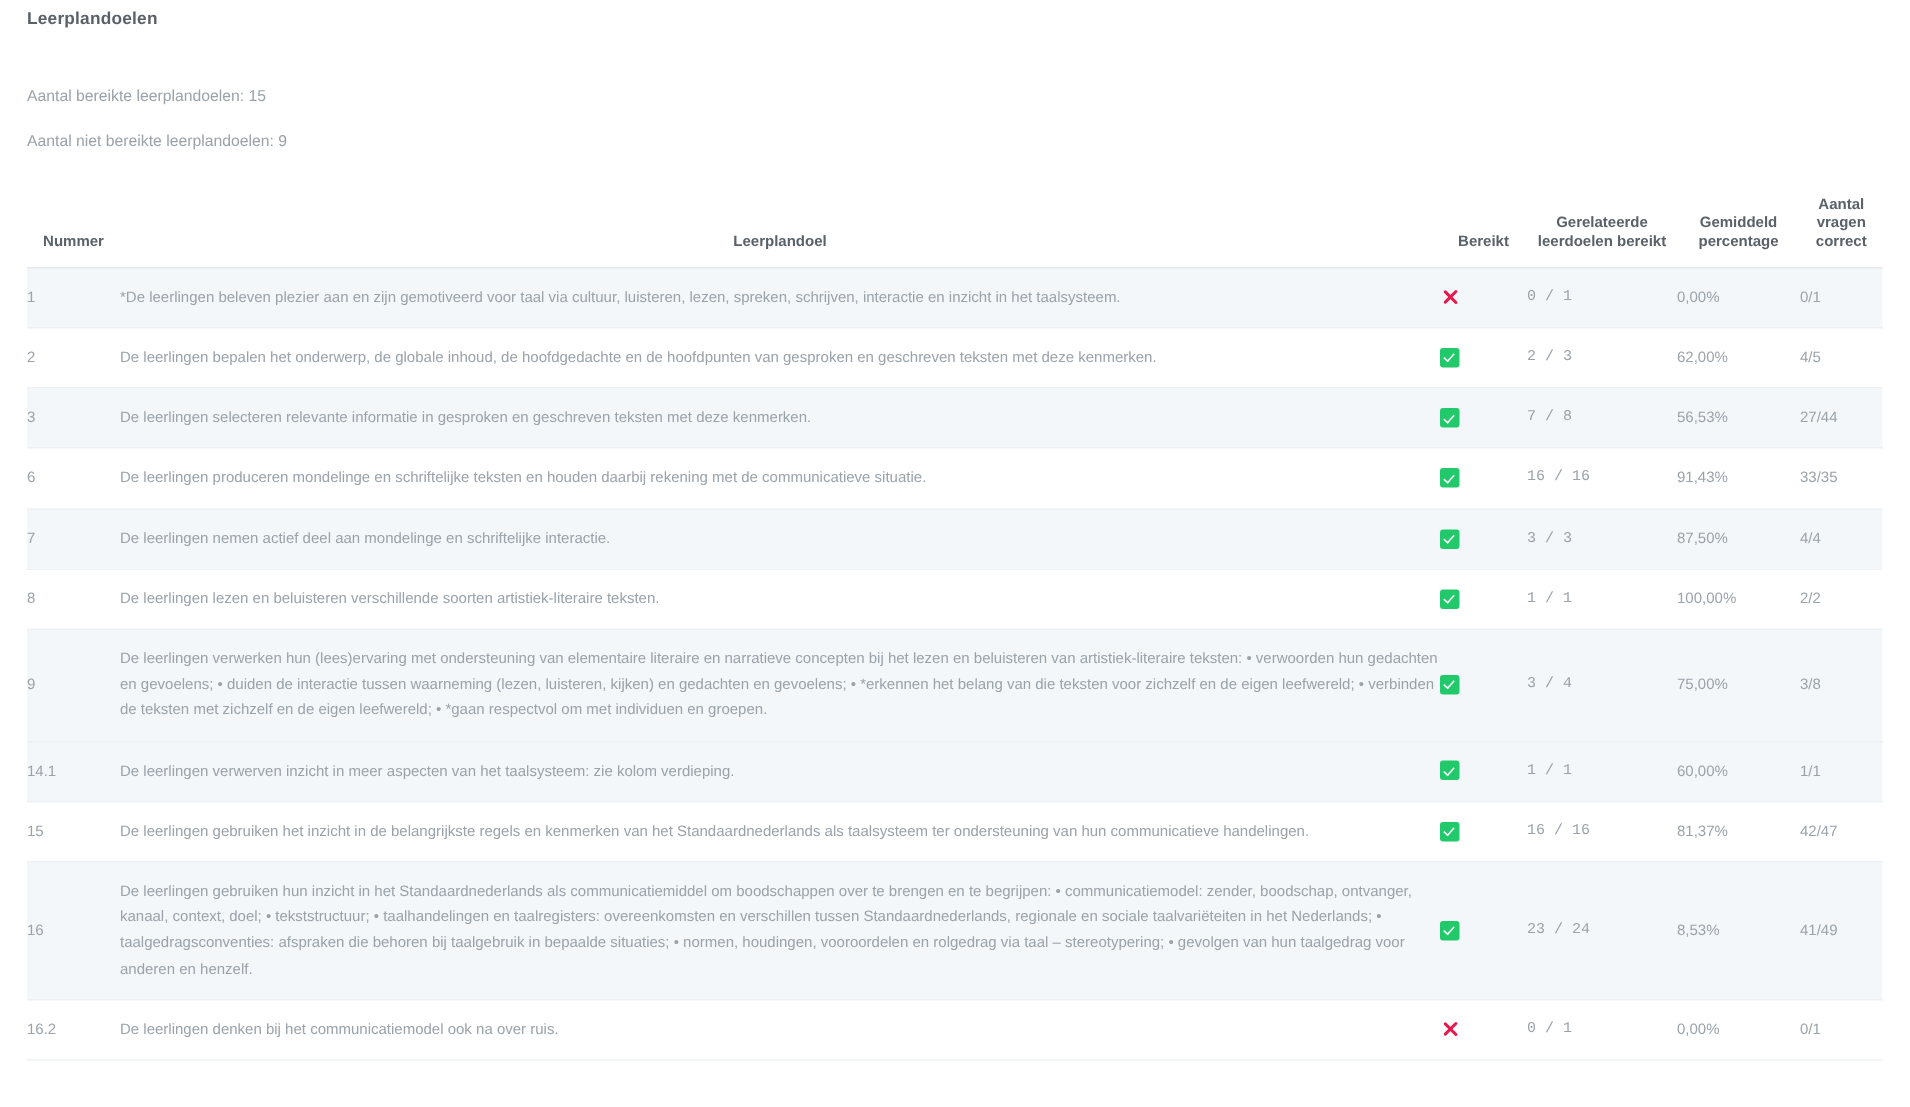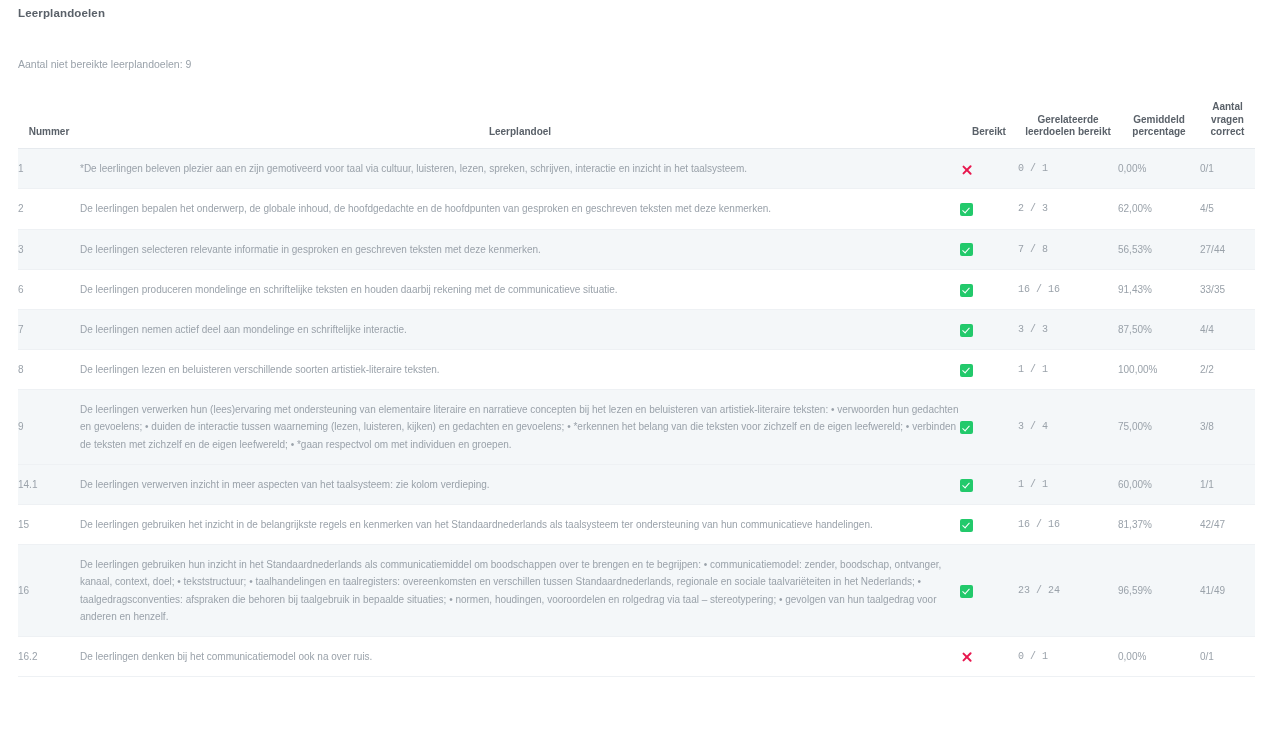--- a/index.html
+++ b/index.html
@@ -146,20 +146,21 @@
   .icon-cross::after  { transform: rotate(-45deg); }
 </style>
 </head>
 <body>
 
 <div class="page">
 
   <h1 class="page-title">Leerplandoelen</h1>
 
   <div class="summary-block">
+    <div class="summary-line">Aantal bereikte leerplandoelen: 15</div>
     <div class="summary-line">Aantal niet bereikte leerplandoelen: 9</div>
   </div>
 
   <table class="goals">
     <colgroup>
       <col class="c-nummer">
       <col class="c-doel">
       <col class="c-bereikt">
       <col class="c-gerel">
       <col class="c-gem">
@@ -256,21 +257,21 @@
           <td class="d-bereikt"><span class="icon-check"></span></td>
           <td class="d-gerel">16 / 16</td>
           <td class="d-gem">81,37%</td>
           <td class="d-aantal">42/47</td>
         </tr>
         <tr class="odd">
           <td class="d-nummer">16</td>
           <td class="d-doel">De leerlingen gebruiken hun inzicht in het Standaardnederlands als communicatiemiddel om boodschappen over te brengen en te begrijpen: • communicatiemodel: zender, boodschap, ontvanger, kanaal, context, doel; • tekststructuur; • taalhandelingen en taalregisters: overeenkomsten en verschillen tussen Standaardnederlands, regionale en sociale taalvariëteiten in het Nederlands; • taalgedragsconventies: afspraken die behoren bij taalgebruik in bepaalde situaties; • normen, houdingen, vooroordelen en rolgedrag via taal – stereotypering; • gevolgen van hun taalgedrag voor anderen en henzelf.</td>
           <td class="d-bereikt"><span class="icon-check"></span></td>
           <td class="d-gerel">23 / 24</td>
-          <td class="d-gem">96,59%</td>
+          <td class="d-gem">8,53%</td>
           <td class="d-aantal">41/49</td>
         </tr>
         <tr class="even">
           <td class="d-nummer">16.2</td>
           <td class="d-doel">De leerlingen denken bij het communicatiemodel ook na over ruis.</td>
           <td class="d-bereikt"><span class="icon-cross"></span></td>
           <td class="d-gerel">0 / 1</td>
           <td class="d-gem">0,00%</td>
           <td class="d-aantal">0/1</td>
         </tr>

